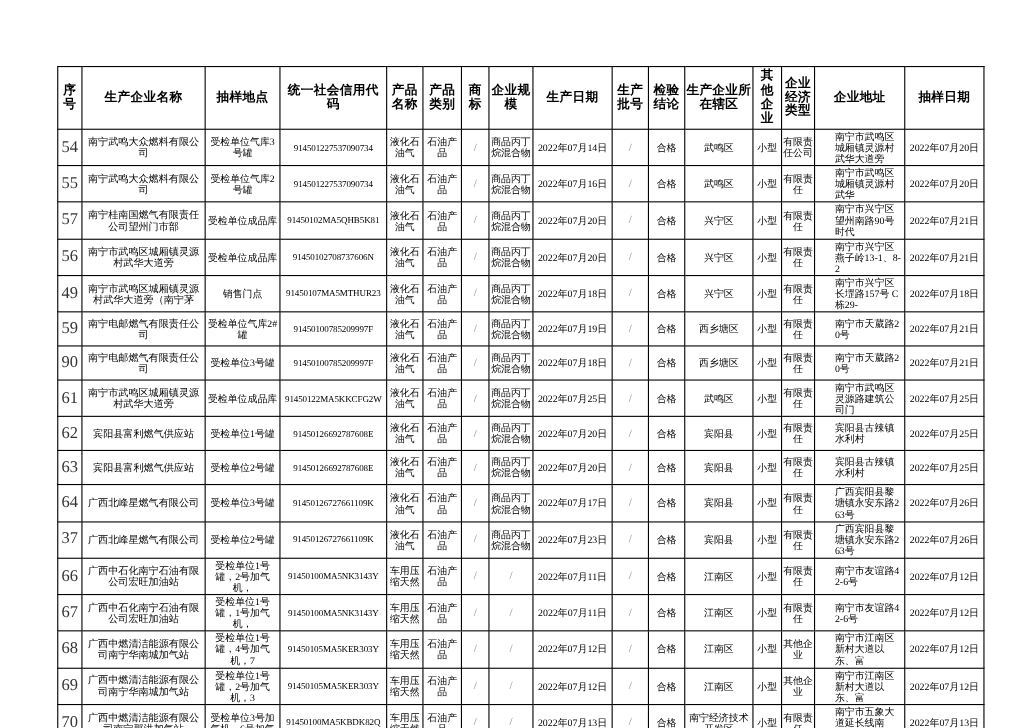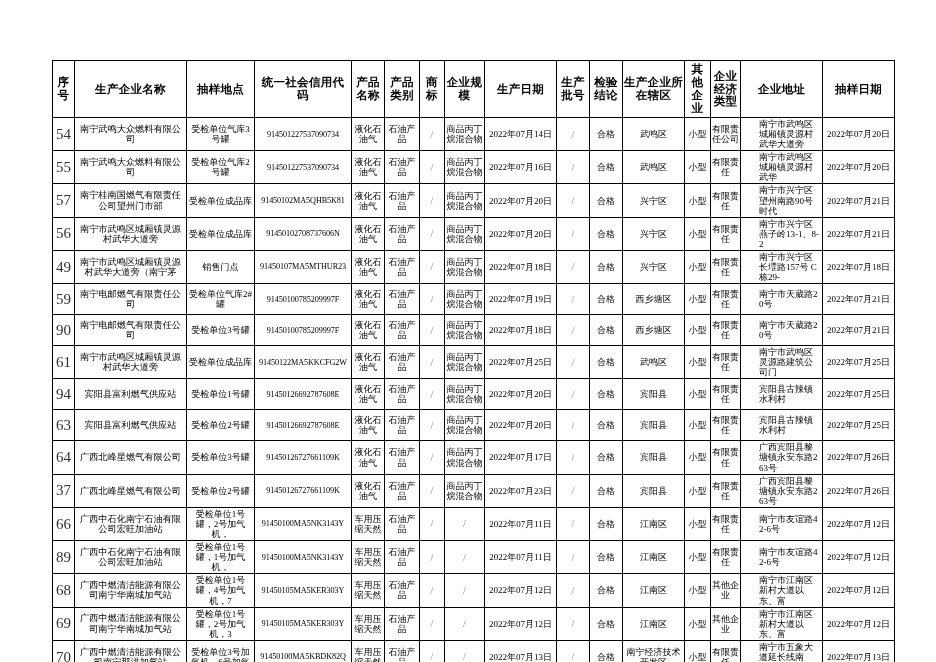--- a/index.html
+++ b/index.html
@@ -267,21 +267,21 @@
           <td>2022年07月25日</td>
           <td class="slash">/</td>
           <td>合格</td>
           <td>武鸣区</td>
           <td>小型</td>
           <td>有限责任</td>
           <td class="addr">南宁市武鸣区灵源路建筑公司门</td>
           <td>2022年07月25日</td>
         </tr>
         <tr>
-          <td class="seq">94</td>
+          <td class="seq">62</td>
           <td class="name">宾阳县富利燃气供应站</td>
           <td>受检单位1号罐</td>
           <td class="code">91450126692787608E</td>
           <td>液化石油气</td>
           <td>石油产品</td>
           <td class="slash">/</td>
           <td>商品丙丁烷混合物</td>
           <td>2022年07月20日</td>
           <td class="slash">/</td>
           <td>合格</td>
@@ -357,21 +357,21 @@
           <td>2022年07月11日</td>
           <td class="slash">/</td>
           <td>合格</td>
           <td>江南区</td>
           <td>小型</td>
           <td>有限责任</td>
           <td class="addr">南宁市友谊路42-6号</td>
           <td>2022年07月12日</td>
         </tr>
         <tr>
-          <td class="seq">89</td>
+          <td class="seq">67</td>
           <td class="name">广西中石化南宁石油有限公司宏旺加油站</td>
           <td>受检单位1号罐，1号加气机，</td>
           <td class="code">91450100MA5NK3143Y</td>
           <td>车用压缩天然</td>
           <td>石油产品</td>
           <td class="slash">/</td>
           <td class="slash">/</td>
           <td>2022年07月11日</td>
           <td class="slash">/</td>
           <td>合格</td>

